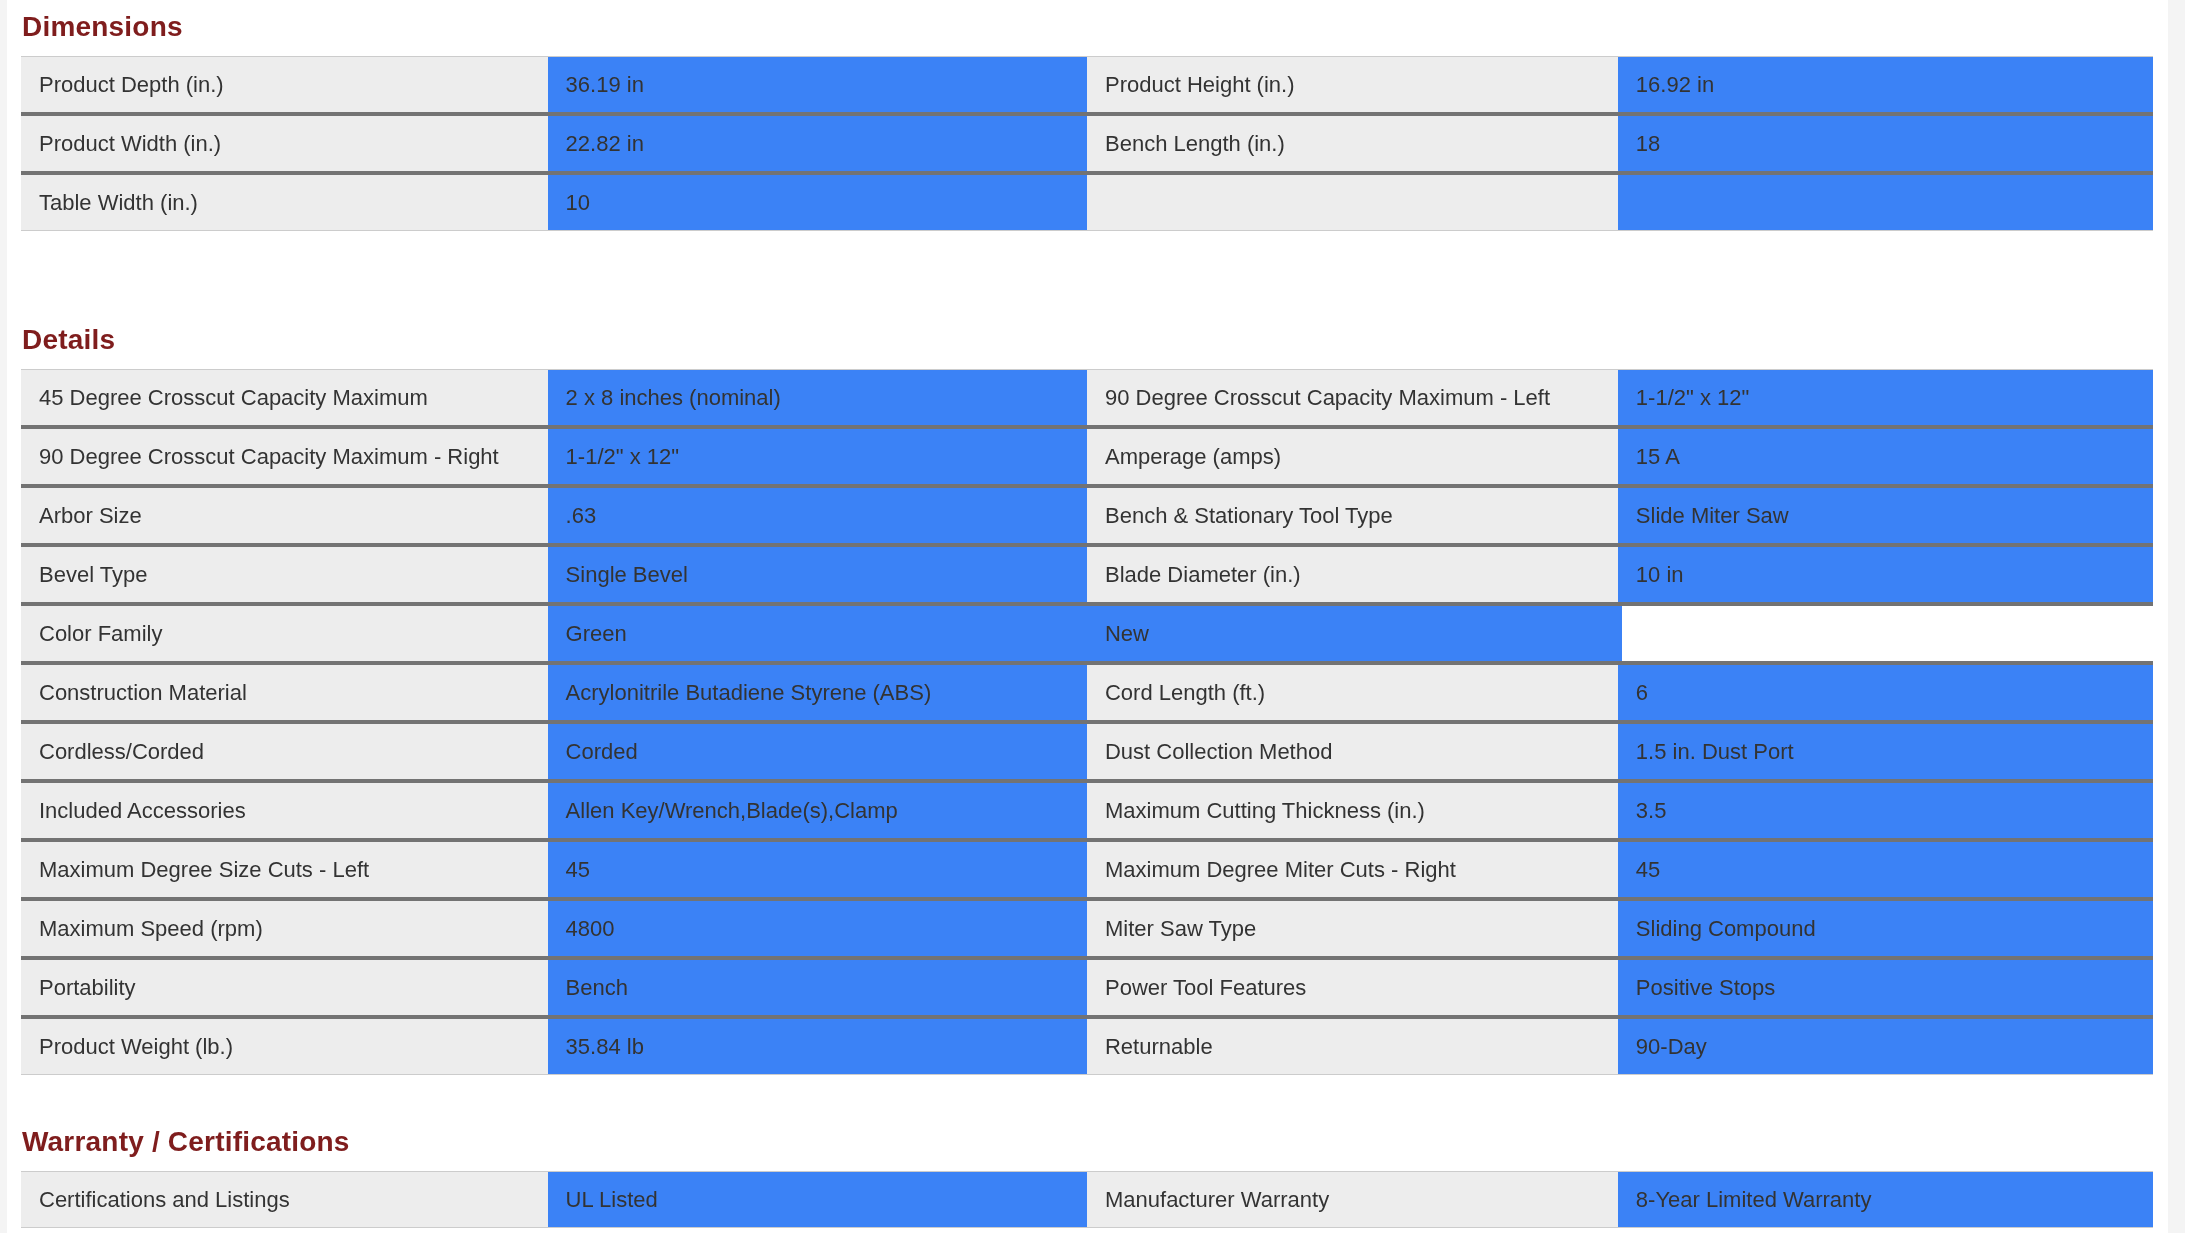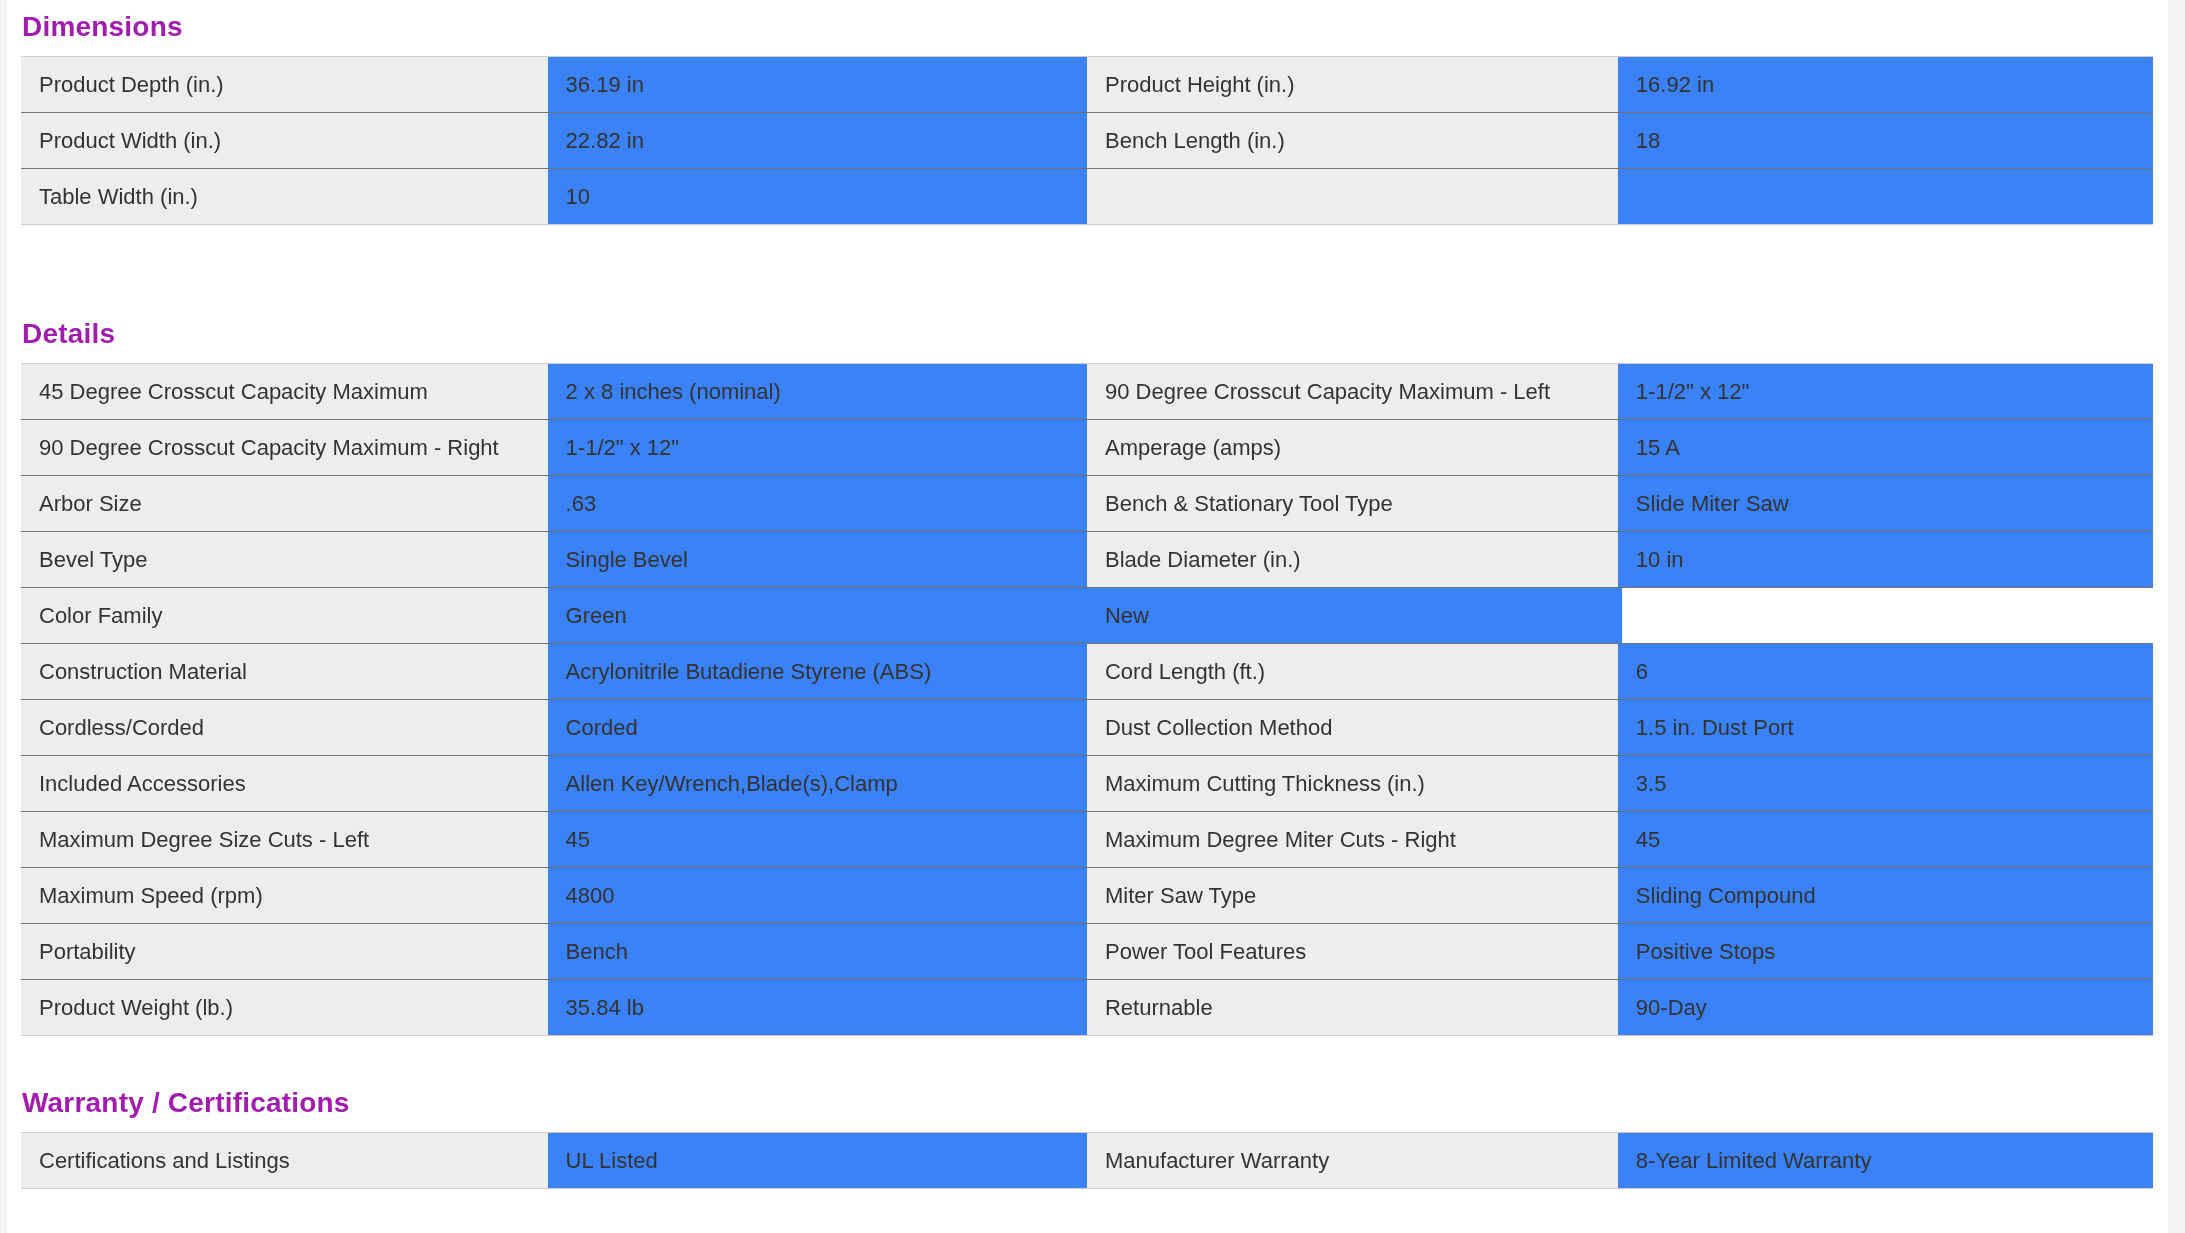--- a/index.html
+++ b/index.html
@@ -19,35 +19,35 @@
     height: 1233px;
     background: #ffffff;
     box-sizing: border-box;
     padding: 12px 15px 0 14px;
   }
   .section-title {
     margin: 0 0 14px 1px;
     font-size: 28px;
     line-height: 30px;
     font-weight: 700;
-    color: #a21caf;
+    color: #7f1d1d;
     letter-spacing: 0.2px;
   }
   .section + .section { margin-top: 94px; }
   .section.warranty { margin-top: 52px; }
   .spec-table {
     border-top: 1px solid #cccccc;
     border-bottom: 1px solid #cccccc;
     width: 100%;
   }
   .spec-row {
     display: flex;
     height: 55px;
   }
-  .spec-row + .spec-row { border-top: 1px solid #737373; }
+  .spec-row + .spec-row { border-top: 4px solid #737373; }
   .cell {
     display: flex;
     align-items: center;
     box-sizing: border-box;
     padding: 0 12px 0 18px;
     font-size: 22px;
     color: #333333;
     white-space: nowrap;
     overflow: hidden;
   }

